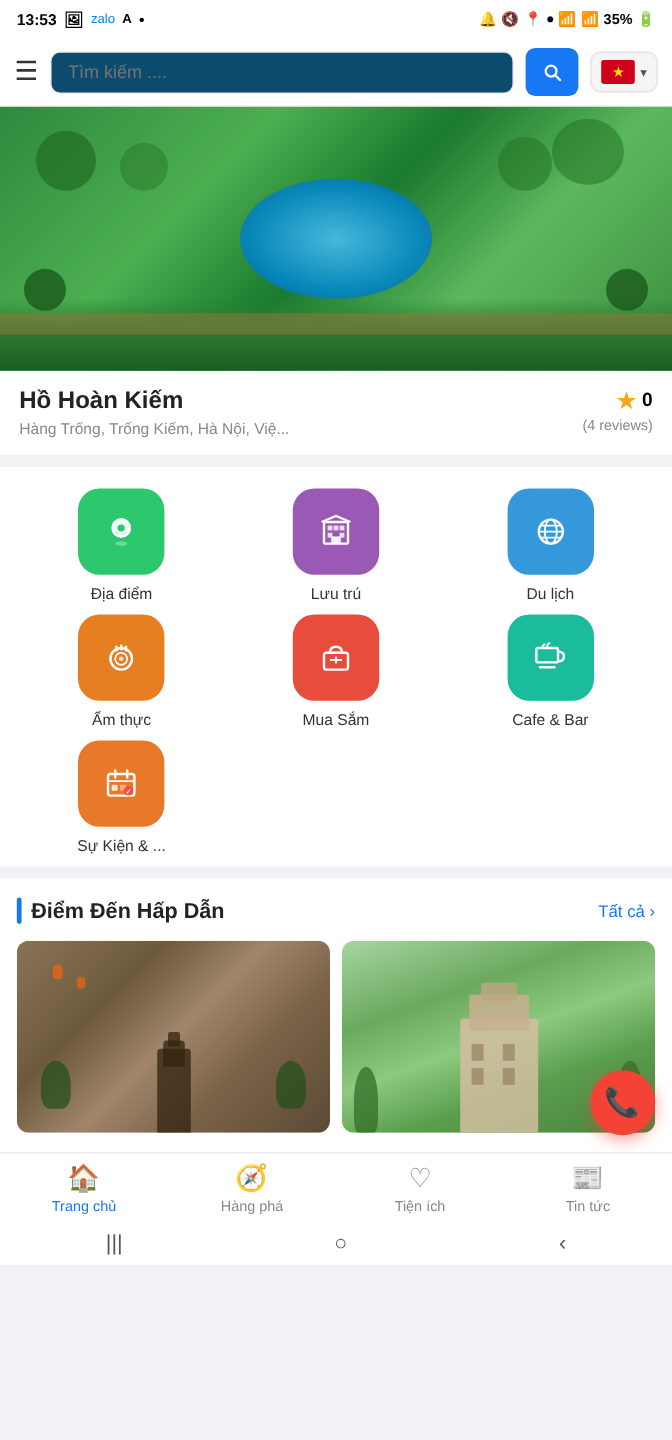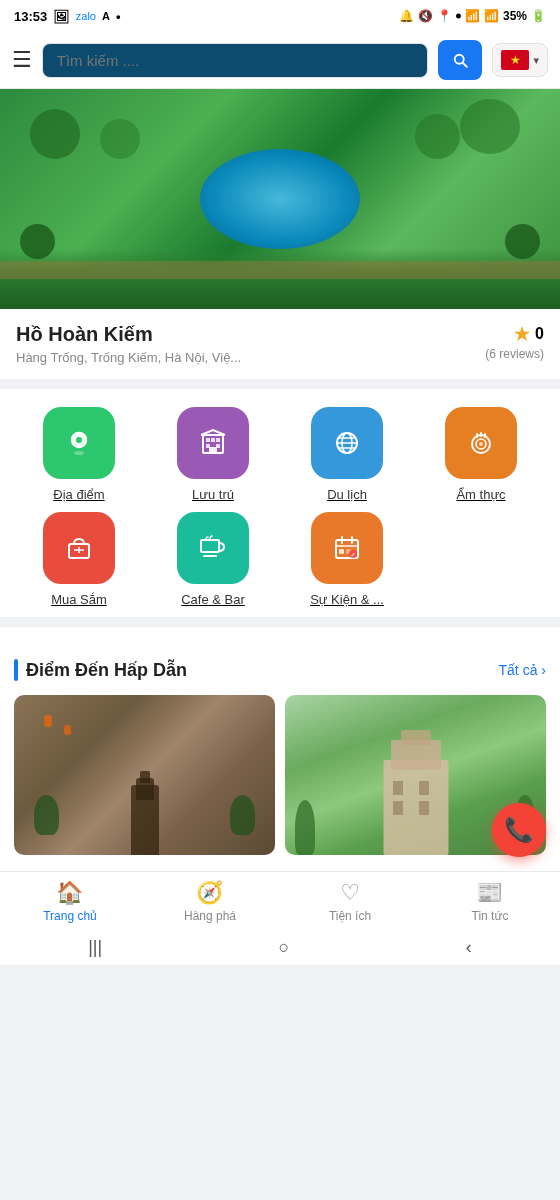--- a/index.html
+++ b/index.html
@@ -163,24 +163,23 @@
     .review-count { font-size: 12px; color: #888; }
 
     
     .category-section {
       background: #fff;
       margin-top: 10px;
       padding: 18px 10px 10px;
     }
     .category-grid {
       display: grid;
-      grid-template-columns: repeat(4, 1fr);
+      grid-template-columns: repeat(3, 1fr);
       gap: 10px 4px;
       padding: 0 4px;
-      text-decoration: underline;
     }
     .category-item {
       display: flex;
       flex-direction: column;
       align-items: center;
       gap: 8px;
       cursor: pointer;
     }
     .category-icon-wrap {
       width: 72px;
@@ -204,21 +203,21 @@
     .cat-orange { background: #e67e22; }
     .cat-red { background: #e74c3c; }
     .cat-teal { background: #1abc9c; }
     .cat-orange2 { background: #e8792a; }
     .cat-blue2 { background: #2980b9; }
 
     
     .attractions-section {
       background: #fff;
       margin-top: 10px;
-      padding: 32px 14px 0;
+      padding: 16px 14px 0;
     }
     .section-header {
       display: flex;
       align-items: center;
       justify-content: space-between;
       margin-bottom: 14px;
     }
     .section-title-wrap {
       display: flex;
       align-items: center;
@@ -388,21 +387,21 @@
 <div class="location-card">
   <div>
     <div class="location-name">Hồ Hoàn Kiếm</div>
     <div class="location-address">Hàng Trống, Trống Kiếm, Hà Nội, Việ...</div>
   </div>
   <div class="rating-area">
     <div class="rating-row">
       <span class="star-icon">★</span>
       <span>0</span>
     </div>
-    <div class="review-count">(6 reviews)</div>
+    <div class="review-count">(4 reviews)</div>
   </div>
 </div>
 
 <div class="category-section">
   <div class="category-grid">
 
     <div class="category-item">
       <div class="category-icon-wrap cat-green">
         <svg width="36" height="36" viewBox="0 0 36 36">
           <circle cx="18" cy="15" r="7" fill="none" stroke="white" stroke-width="2.5"></circle>

